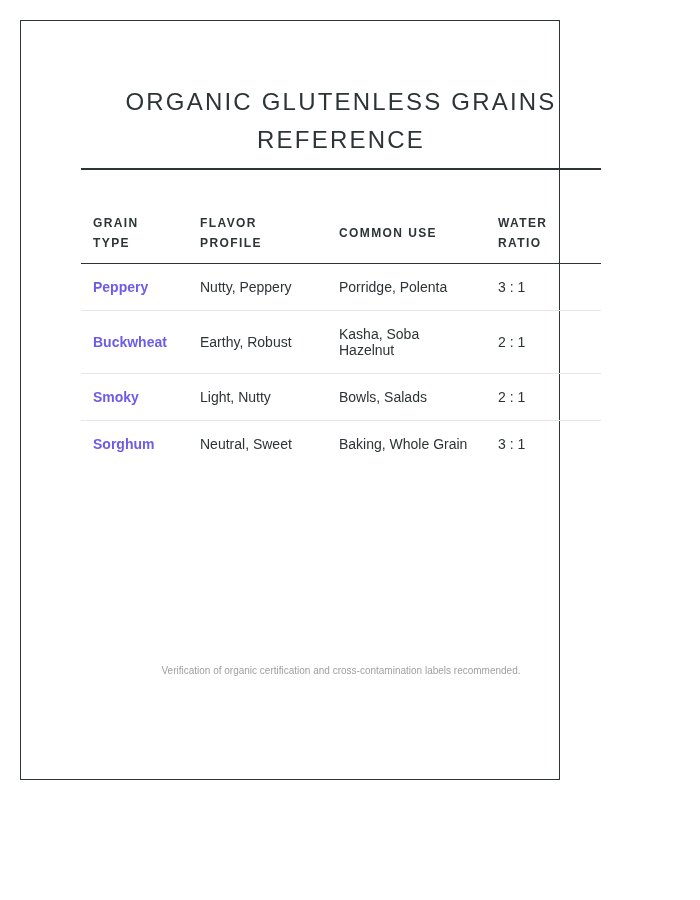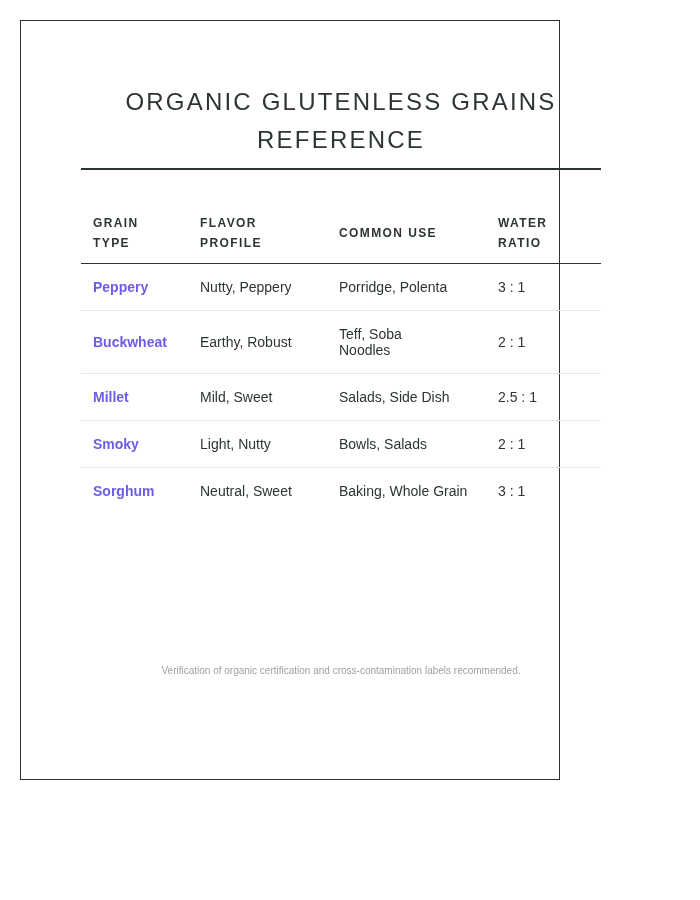--- a/index.html
+++ b/index.html
@@ -72,28 +72,22 @@
     <tbody>
       <tr>
         <td class="grain">Peppery</td>
         <td>Nutty, Peppery</td>
         <td>Porridge, Polenta</td>
         <td>3 : 1</td>
       </tr>
       <tr class="tall">
         <td class="grain">Buckwheat</td>
         <td>Earthy, Robust</td>
-        <td style="padding-right:40px">Teff, Soba Noodles</td>
+        <td style="padding-right:40px">Kasha, Soba Hazelnut</td>
         <td>2 : 1</td>
-      </tr>
-      <tr>
-        <td class="grain">Millet</td>
-        <td>Mild, Sweet</td>
-        <td>Salads, Side Dish</td>
-        <td>2.5 : 1</td>
       </tr>
       <tr>
         <td class="grain">Smoky</td>
         <td>Light, Nutty</td>
         <td>Bowls, Salads</td>
         <td>2 : 1</td>
       </tr>
       <tr>
         <td class="grain">Sorghum</td>
         <td>Neutral, Sweet</td>

